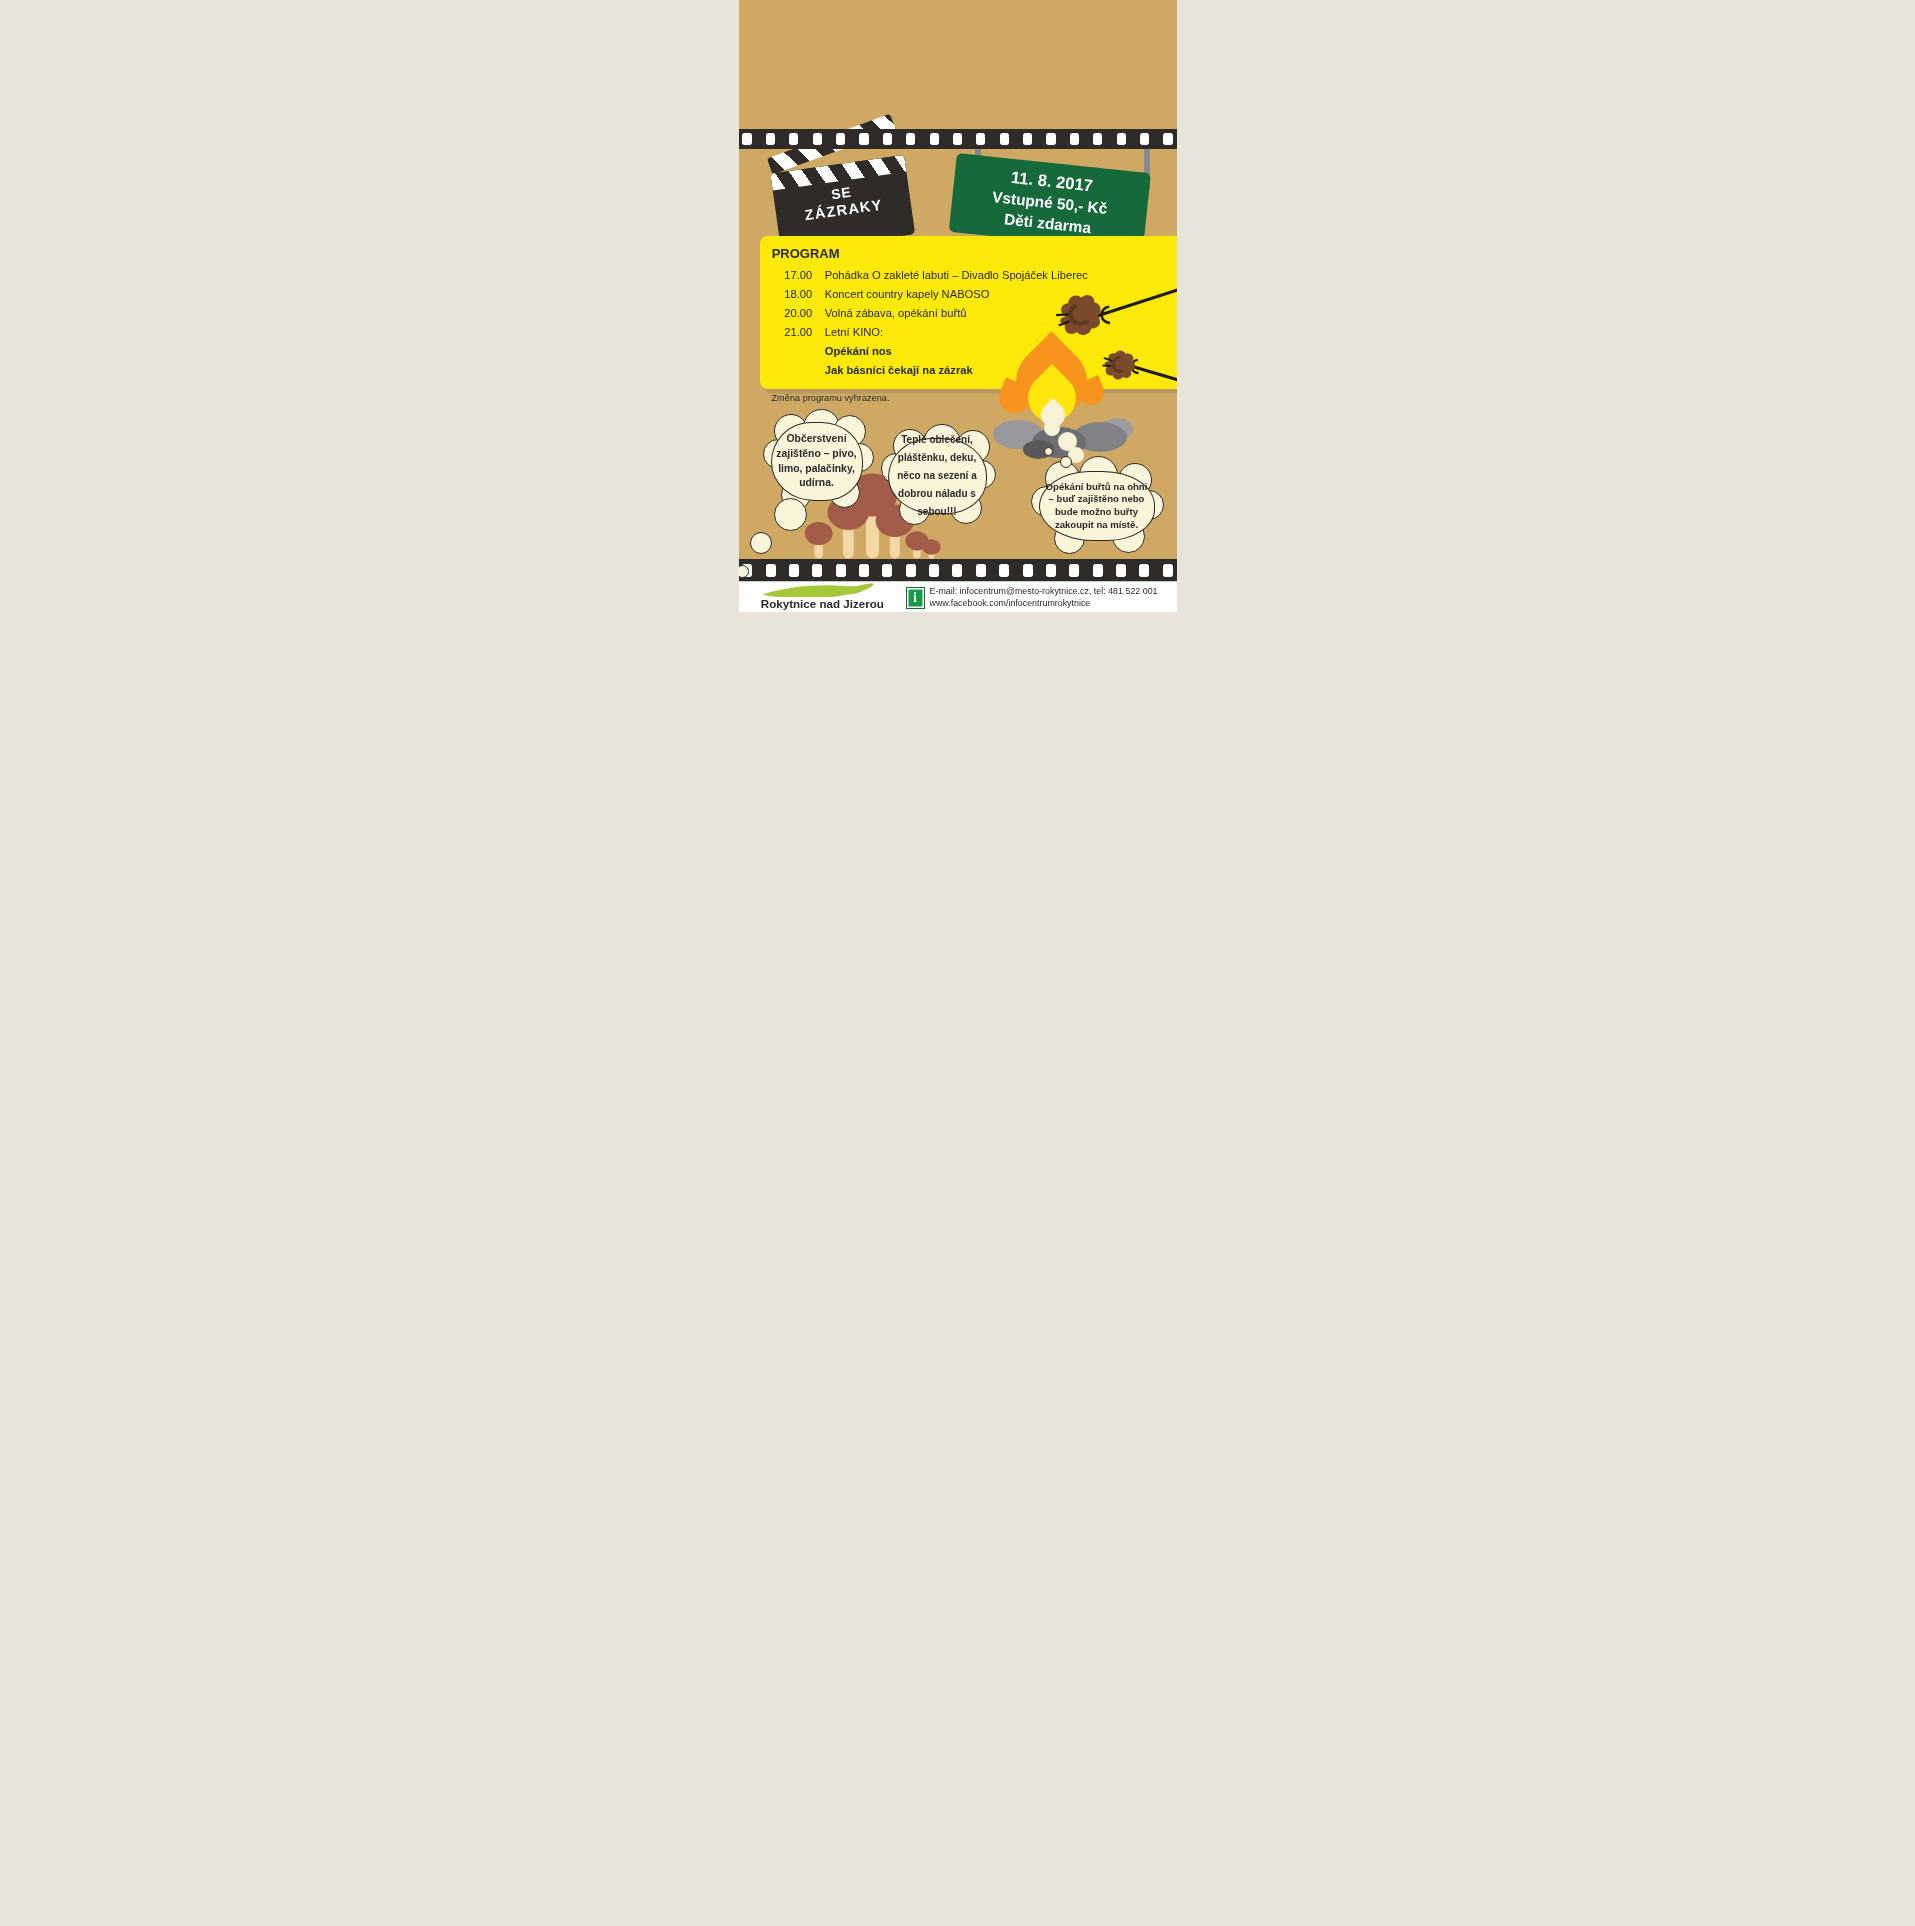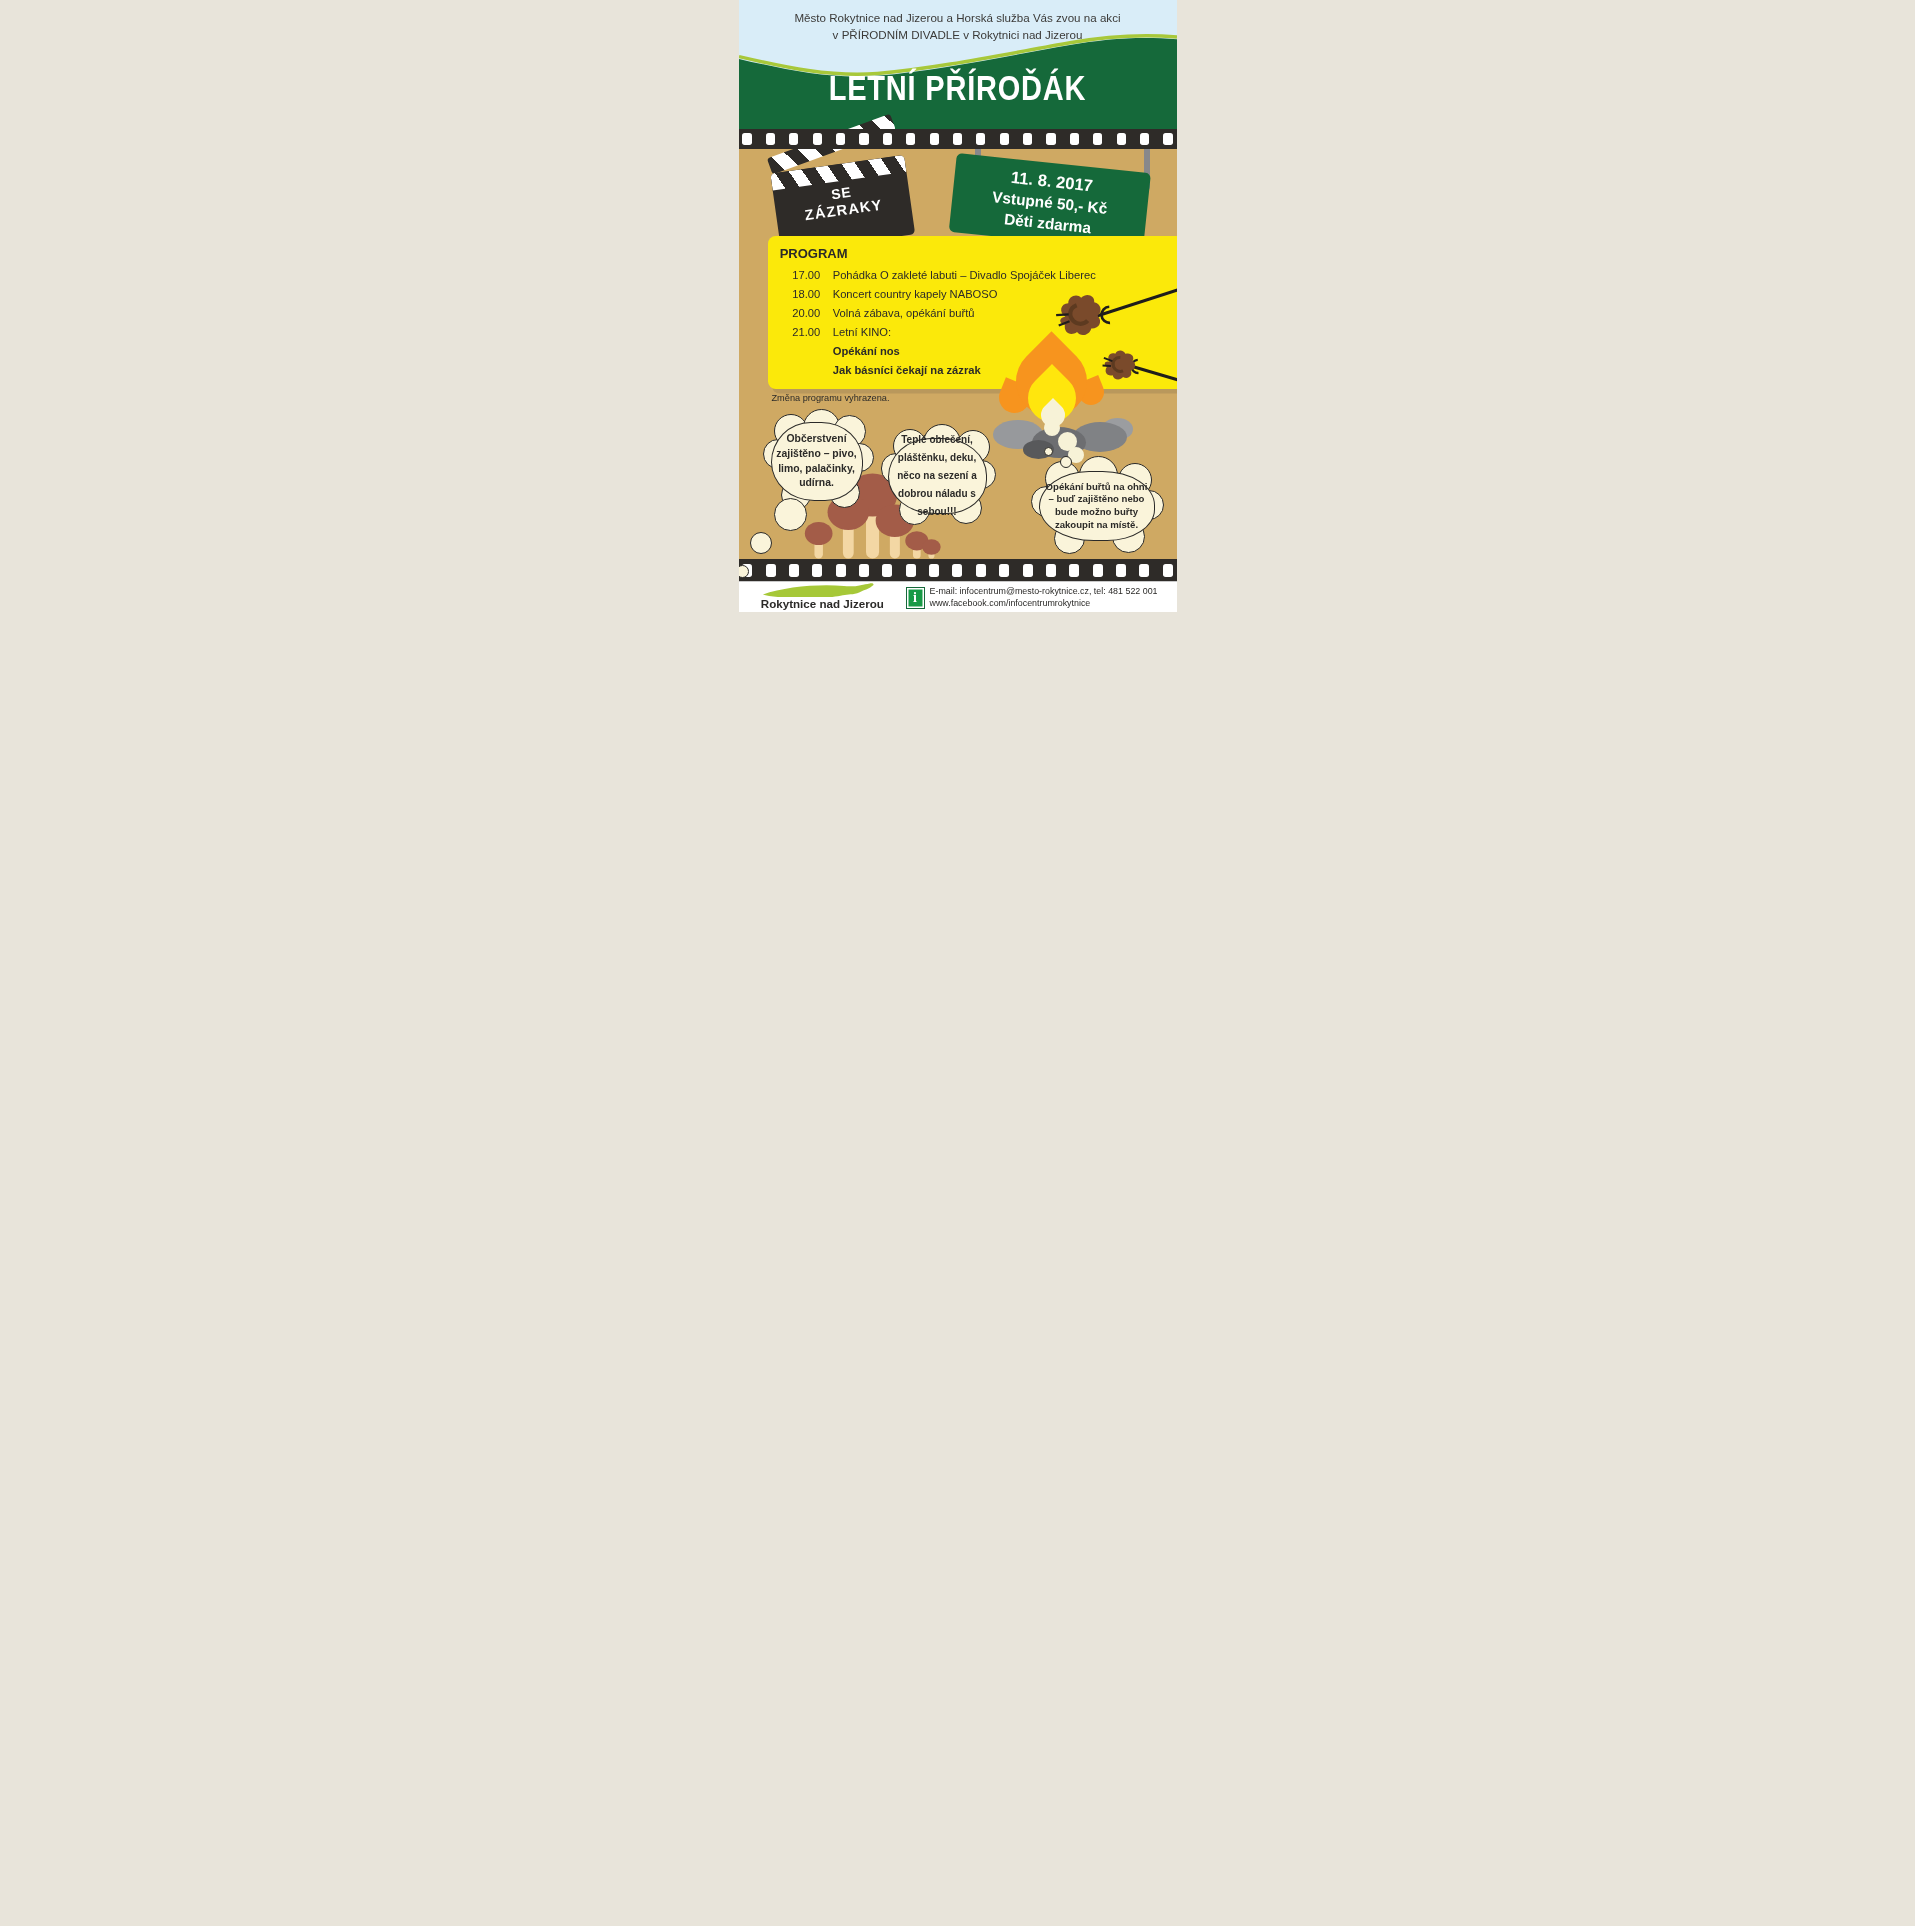--- a/index.html
+++ b/index.html
@@ -38,21 +38,21 @@
               background:repeating-linear-gradient(64deg,#2e2b28 0 11.6px,#ffffff 11.6px 24px);}
   .clap-body{position:absolute;left:0;top:17.7px;width:135px;height:80px;background:#2e2b28;
              border-radius:4.6px;overflow:hidden;}
   .clap-body-stripes{height:17px;background:repeating-linear-gradient(64deg,#ffffff 0 11.6px,#2e2b28 11.6px 24px);}
   .clap-text{margin-top:4.6px;text-align:center;color:#ffffff;font-weight:bold;line-height:1.2;}
   .clap-line1{font-size:14px;letter-spacing:0.8px;}
   .clap-line2{font-size:14.6px;letter-spacing:1.2px;}
   
   .program-box{position:absolute;left:21.6px;top:236px;width:455px;height:153px;background:#fbe90a;
                border-radius:7.7px;box-shadow:3.9px 4.6px 0 #b9985c;z-index:2;
-               padding:10px 0 0 11.6px;box-sizing:border-box;color:#2b2a28;margin-left:8px;}
+               padding:10px 0 0 11.6px;box-sizing:border-box;color:#2b2a28;}
   .prog-heading{font-size:13px;font-weight:bold;margin-bottom:4.6px;}
   .prog-row{display:flex;font-size:11.2px;line-height:19px;}
   .prog-time{width:53px;flex:none;text-align:center;}
   .prog-film{font-size:11.2px;font-weight:bold;line-height:19px;margin-left:53px;}
   .note{position:absolute;left:33px;top:393px;font-size:9.2px;color:#2b2a28;z-index:2;}
   
   .campfire{position:absolute;left:247px;top:331px;width:143px;height:119px;z-index:4;}
   .stone,.ember{position:absolute;border-radius:50%;}
   .flame{position:absolute;border-radius:0 50% 50% 50%;transform:rotate(45deg);}
   
@@ -79,31 +79,20 @@
              border:0.8px solid #15693a;box-shadow:inset 0 0 0 1.5px #ffffff;display:flex;
              align-items:center;justify-content:center;color:#ffffff;
              font-family:"Liberation Serif",serif;font-weight:bold;font-size:14px;}
   .contact{position:absolute;left:191px;top:3.1px;font-size:8.9px;line-height:12px;color:#2b2a28;}
 </style>
 </head>
 <body>
 
 <div class="poster">
 
-  <div class="sky">
-    <div class="header-text">
-      <div>Město Rokytnice nad Jizerou a Horská služba Vás zvou na akci</div>
-      <div>v PŘÍRODNÍM DIVADLE v Rokytnici nad Jizerou</div>
-    </div>
-    <svg class="hills" width="438" height="131" viewBox="0 0 1138 340">
-      <path d="M0,158 C120,186 240,212 360,202 C520,188 700,150 860,122 C950,106 1040,99 1138,107 L1138,340 L0,340 Z" fill="#15693a"></path>
-      <path d="M0,152 C120,180 240,206 360,196 C520,182 700,144 860,116 C950,100 1040,93 1138,101" fill="none" stroke="#a8c83a" stroke-width="9"></path>
-    </svg>
-    <div class="title">LETNÍ PŘÍROĎÁK</div>
-  </div>
 
   <div class="film-strip top">
       <i class="hole"></i>
       <i class="hole"></i>
       <i class="hole"></i>
       <i class="hole"></i>
       <i class="hole"></i>
       <i class="hole"></i>
       <i class="hole"></i>
       <i class="hole"></i>

